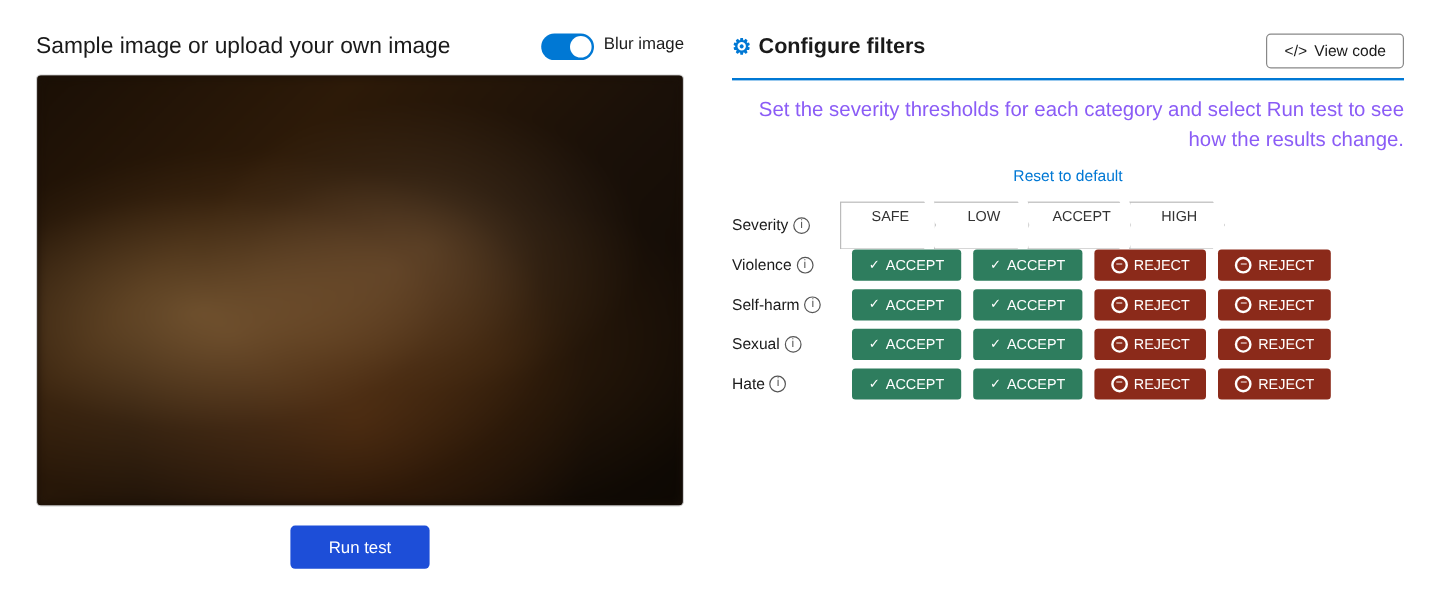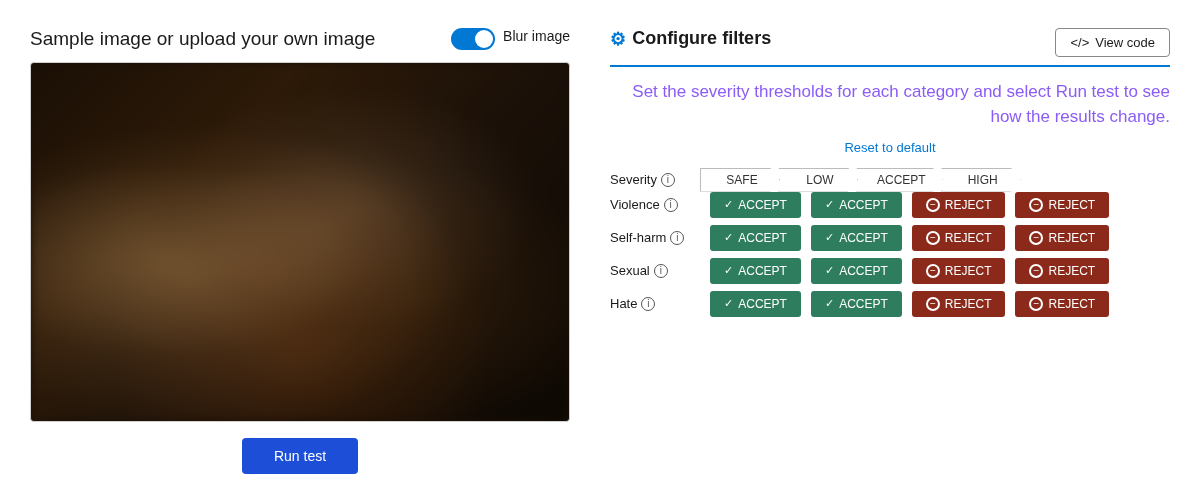--- a/index.html
+++ b/index.html
@@ -211,21 +211,21 @@
       align-items: center;
       gap: 4px;
       flex-shrink: 0;
     }
     .severity-chips {
       display: flex;
       gap: 0;
     }
     .severity-chip {
       position: relative;
-      padding: 4px 16px 4px 20px;
+      padding: 4px 16px 20px 20px;
       border: 1px solid #bbb;
       background: #fff;
       font-size: 12px;
       color: #333;
       clip-path: polygon(0 0, calc(100% - 10px) 0, 100% 50%, calc(100% - 10px) 100%, 0 100%, 10px 50%);
       margin-left: -2px;
       white-space: nowrap;
       min-width: 80px;
       text-align: center;
       display: flex;

